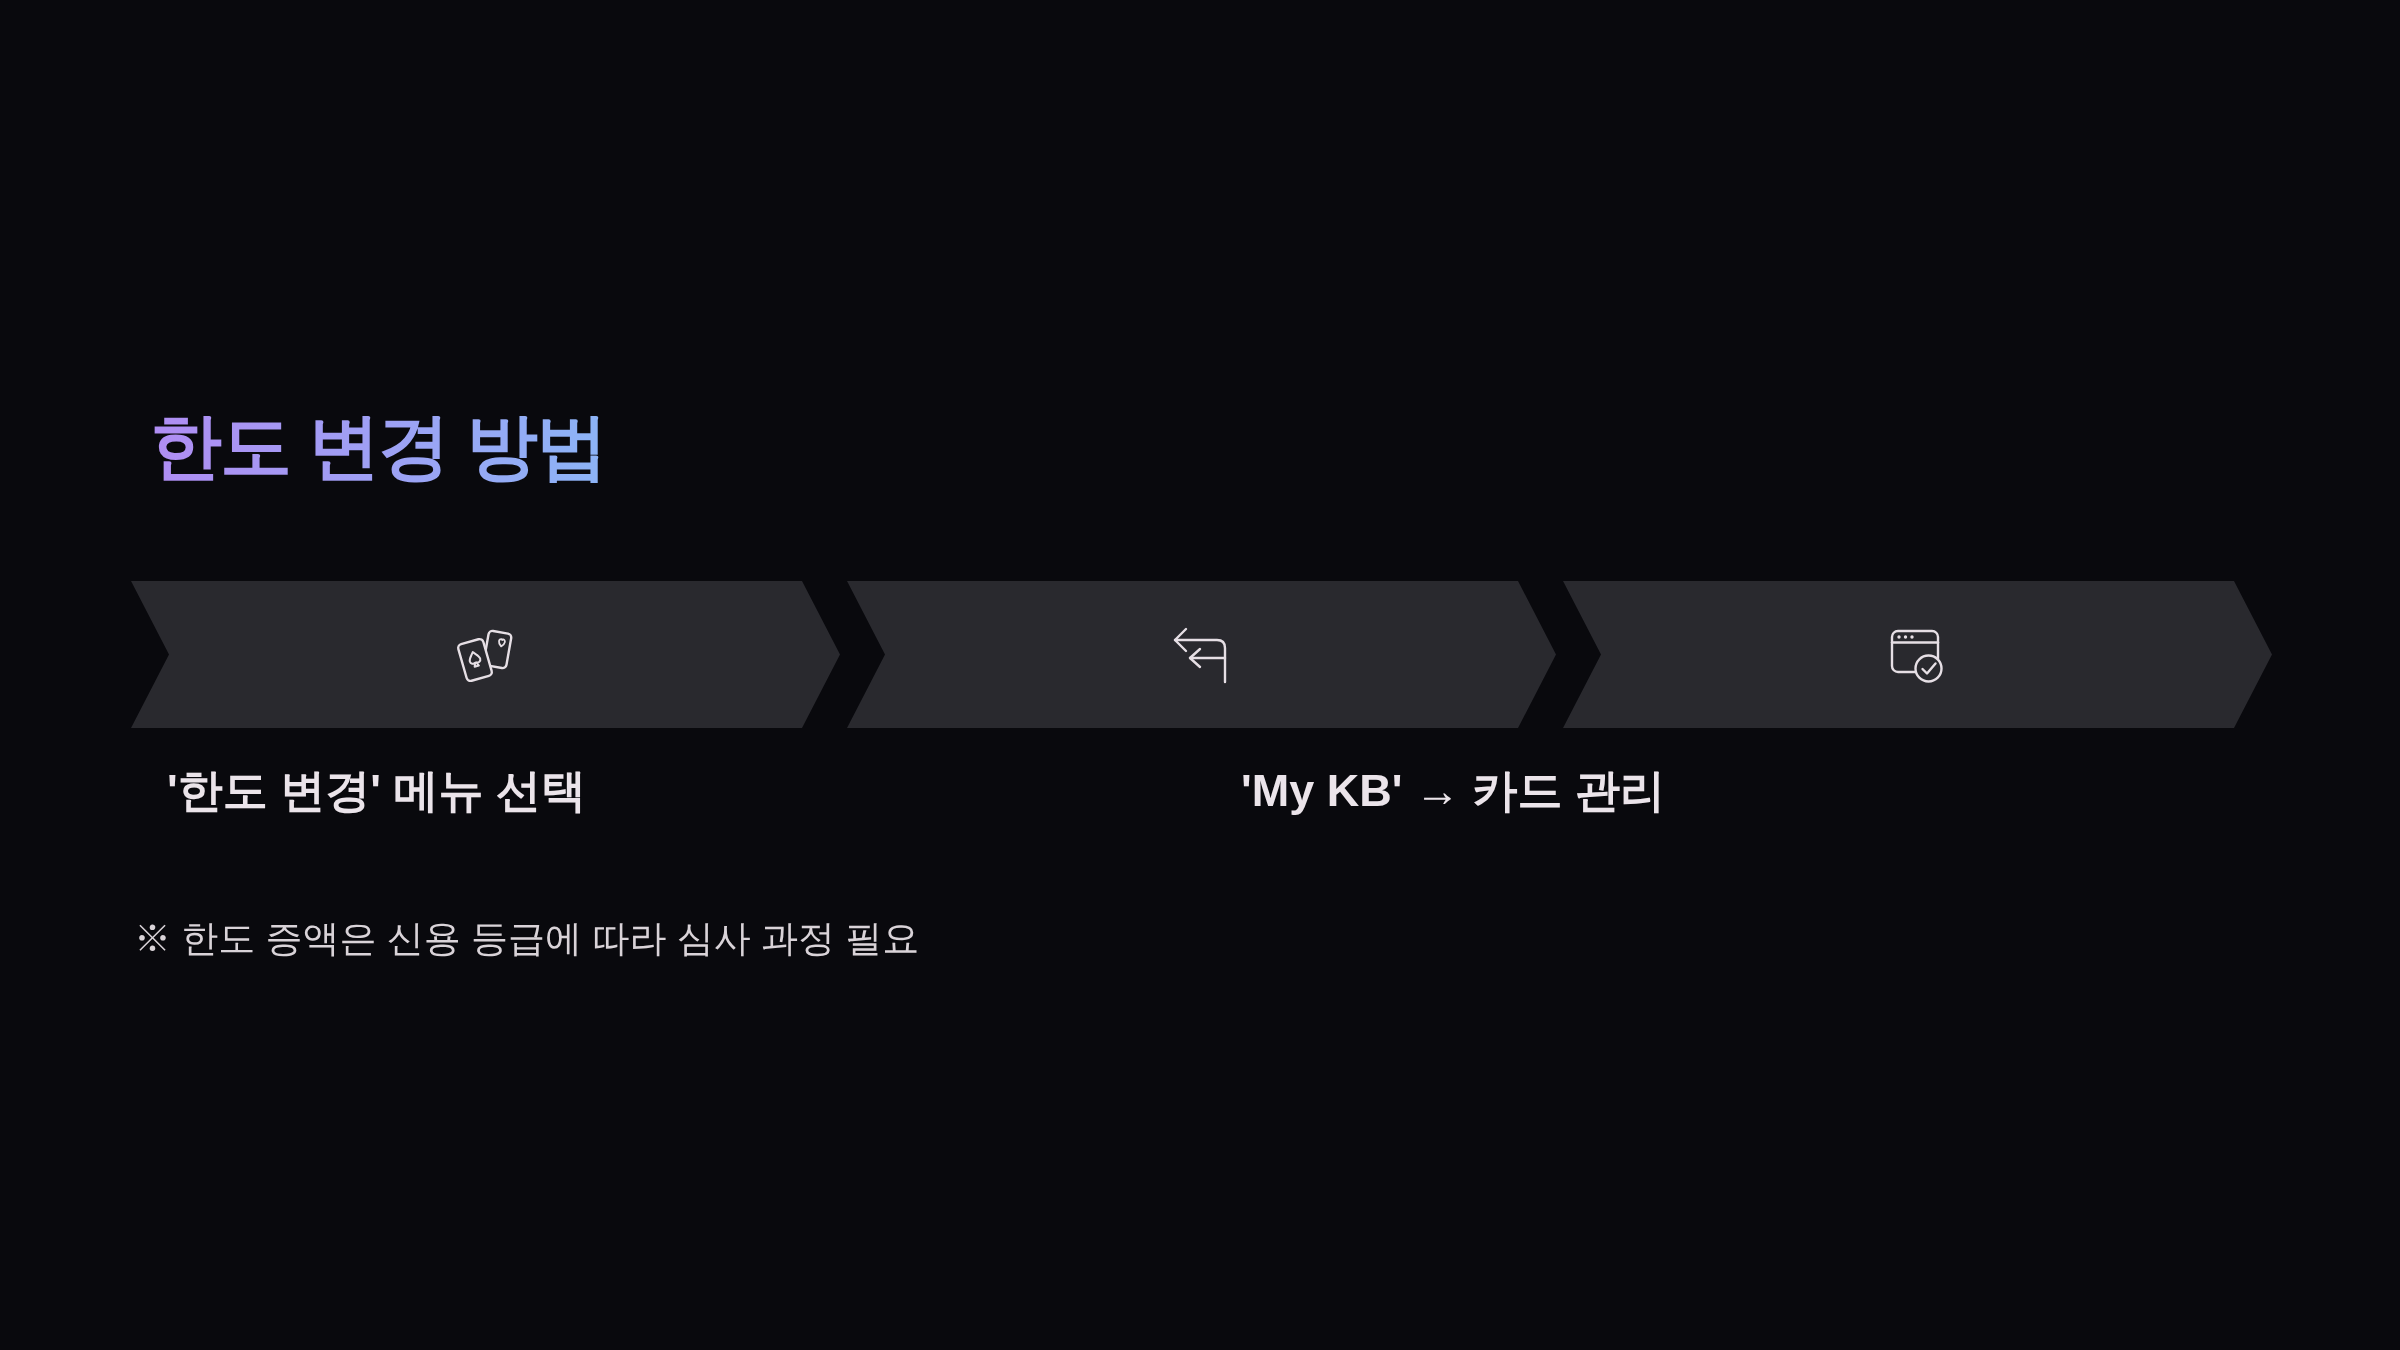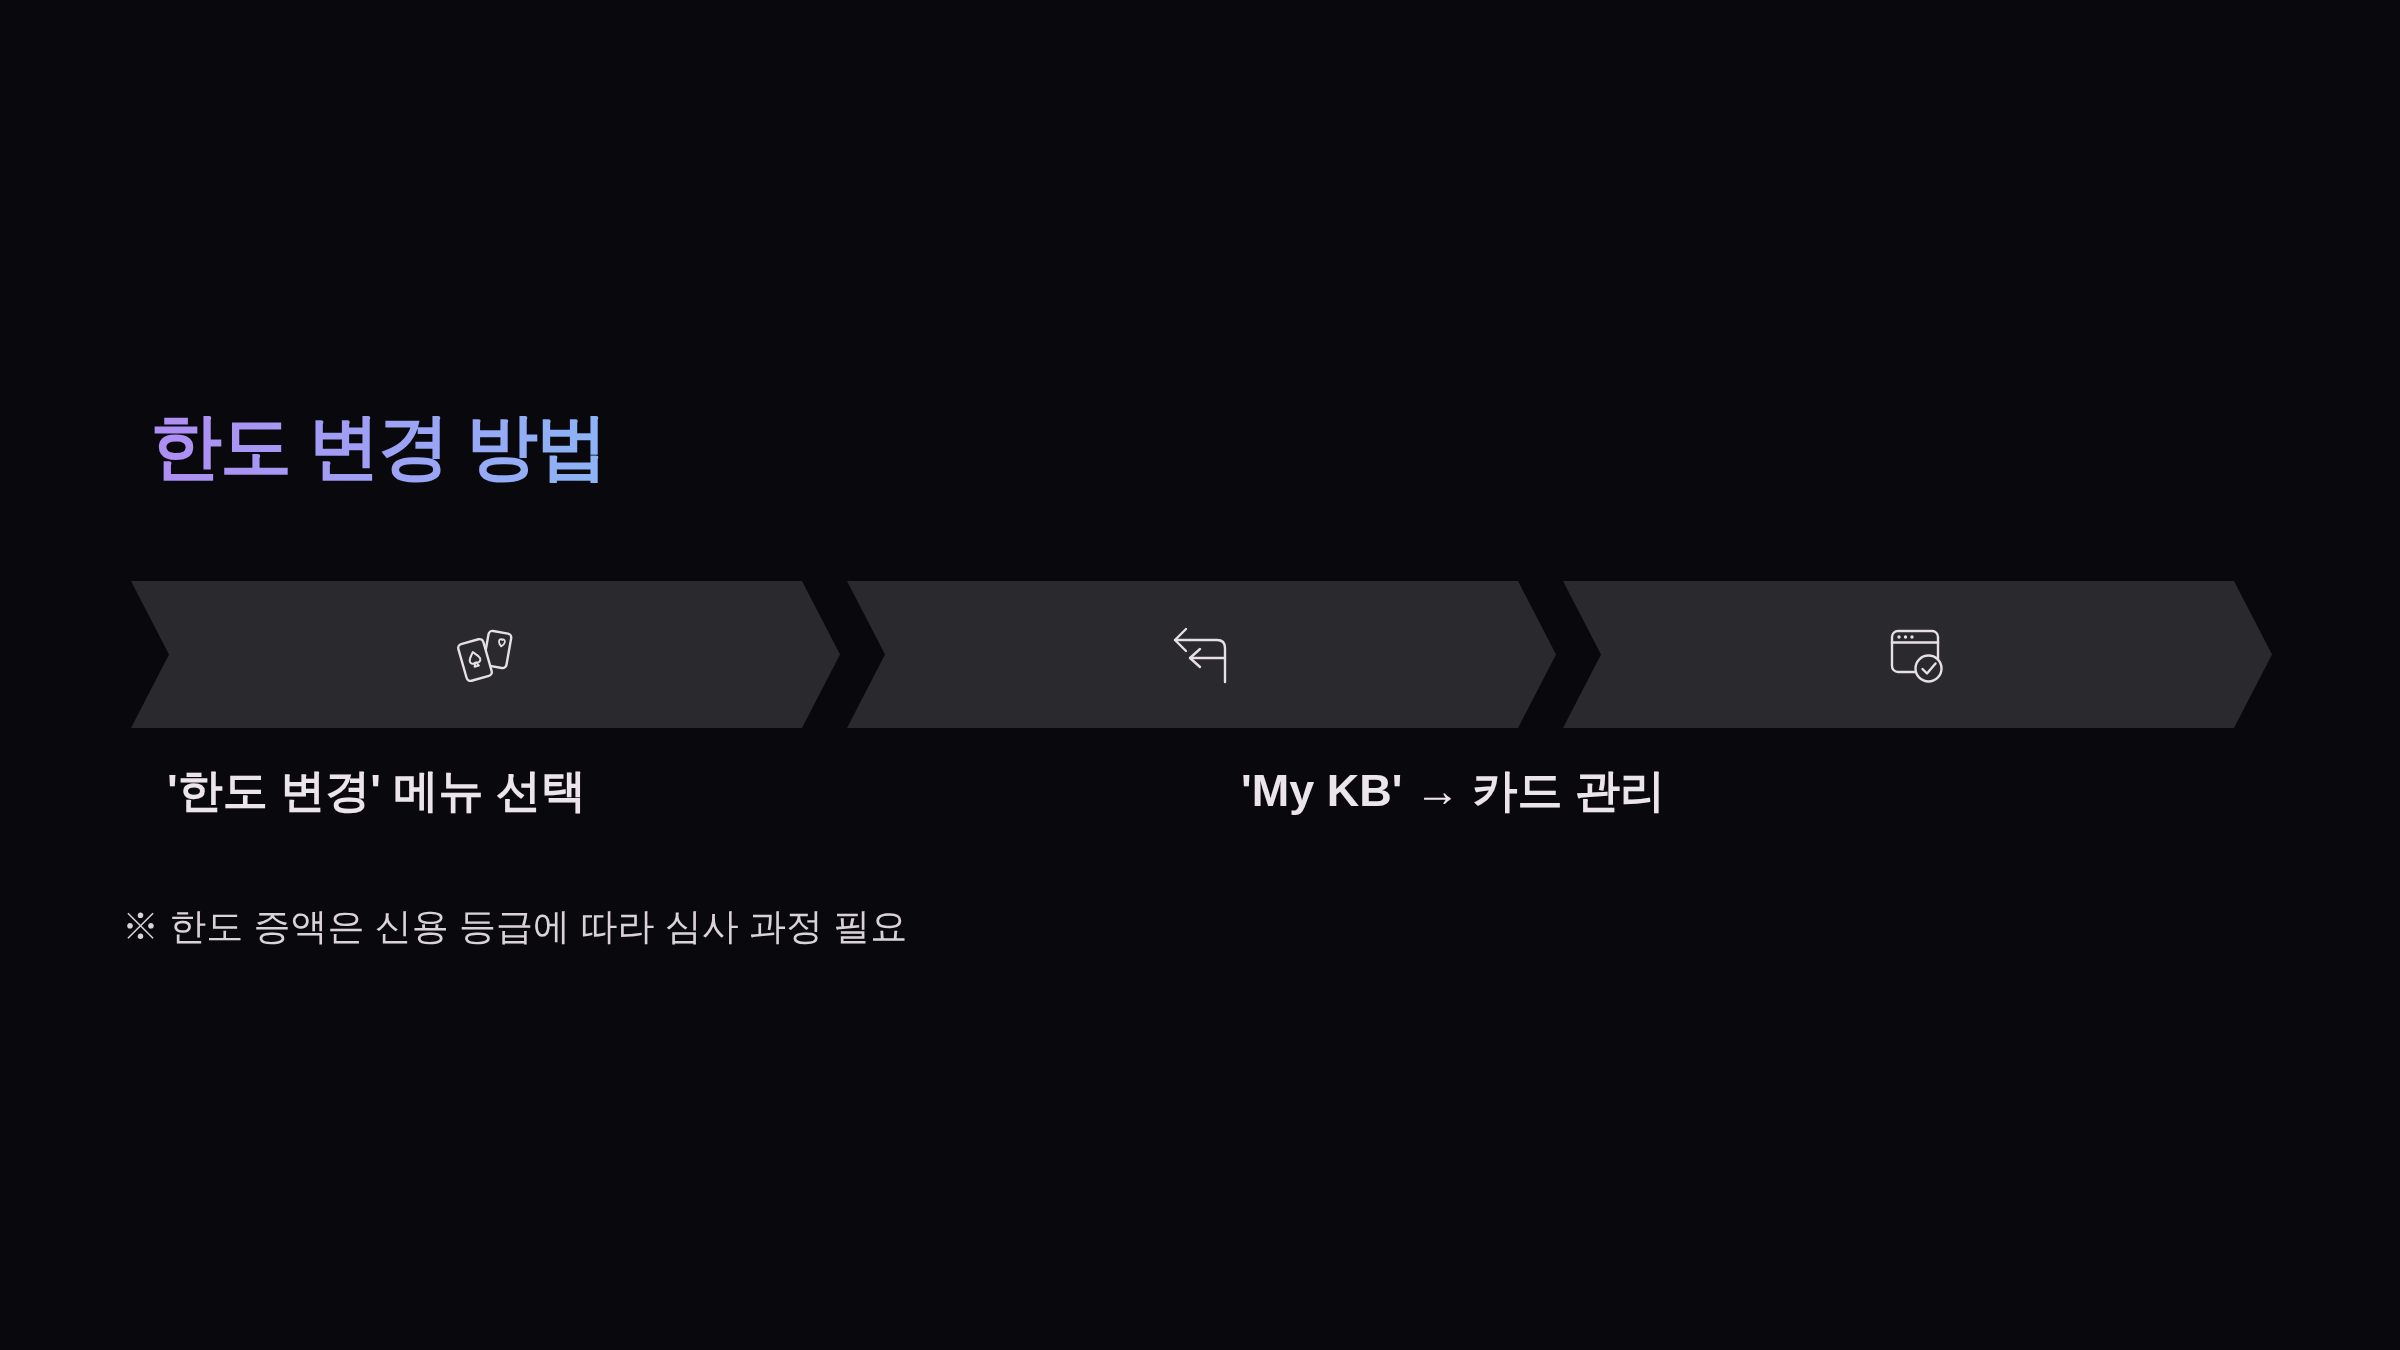--- a/index.html
+++ b/index.html
@@ -69,21 +69,21 @@
     font-weight: 600;
     line-height: 54px;
     color: var(--label-text, #ebe4ea);
     white-space: nowrap;
   }
 
   .footnote {
     position: absolute;
     left: 122px;
     top: 904px;
-    margin: 0;
+    margin: 12px;
     font-size: 37px;
     font-weight: 400;
     line-height: 46px;
     color: var(--footnote-text, #d9d3d8);
     white-space: nowrap;
   }
 </style>
 </head>
 <body>
 

